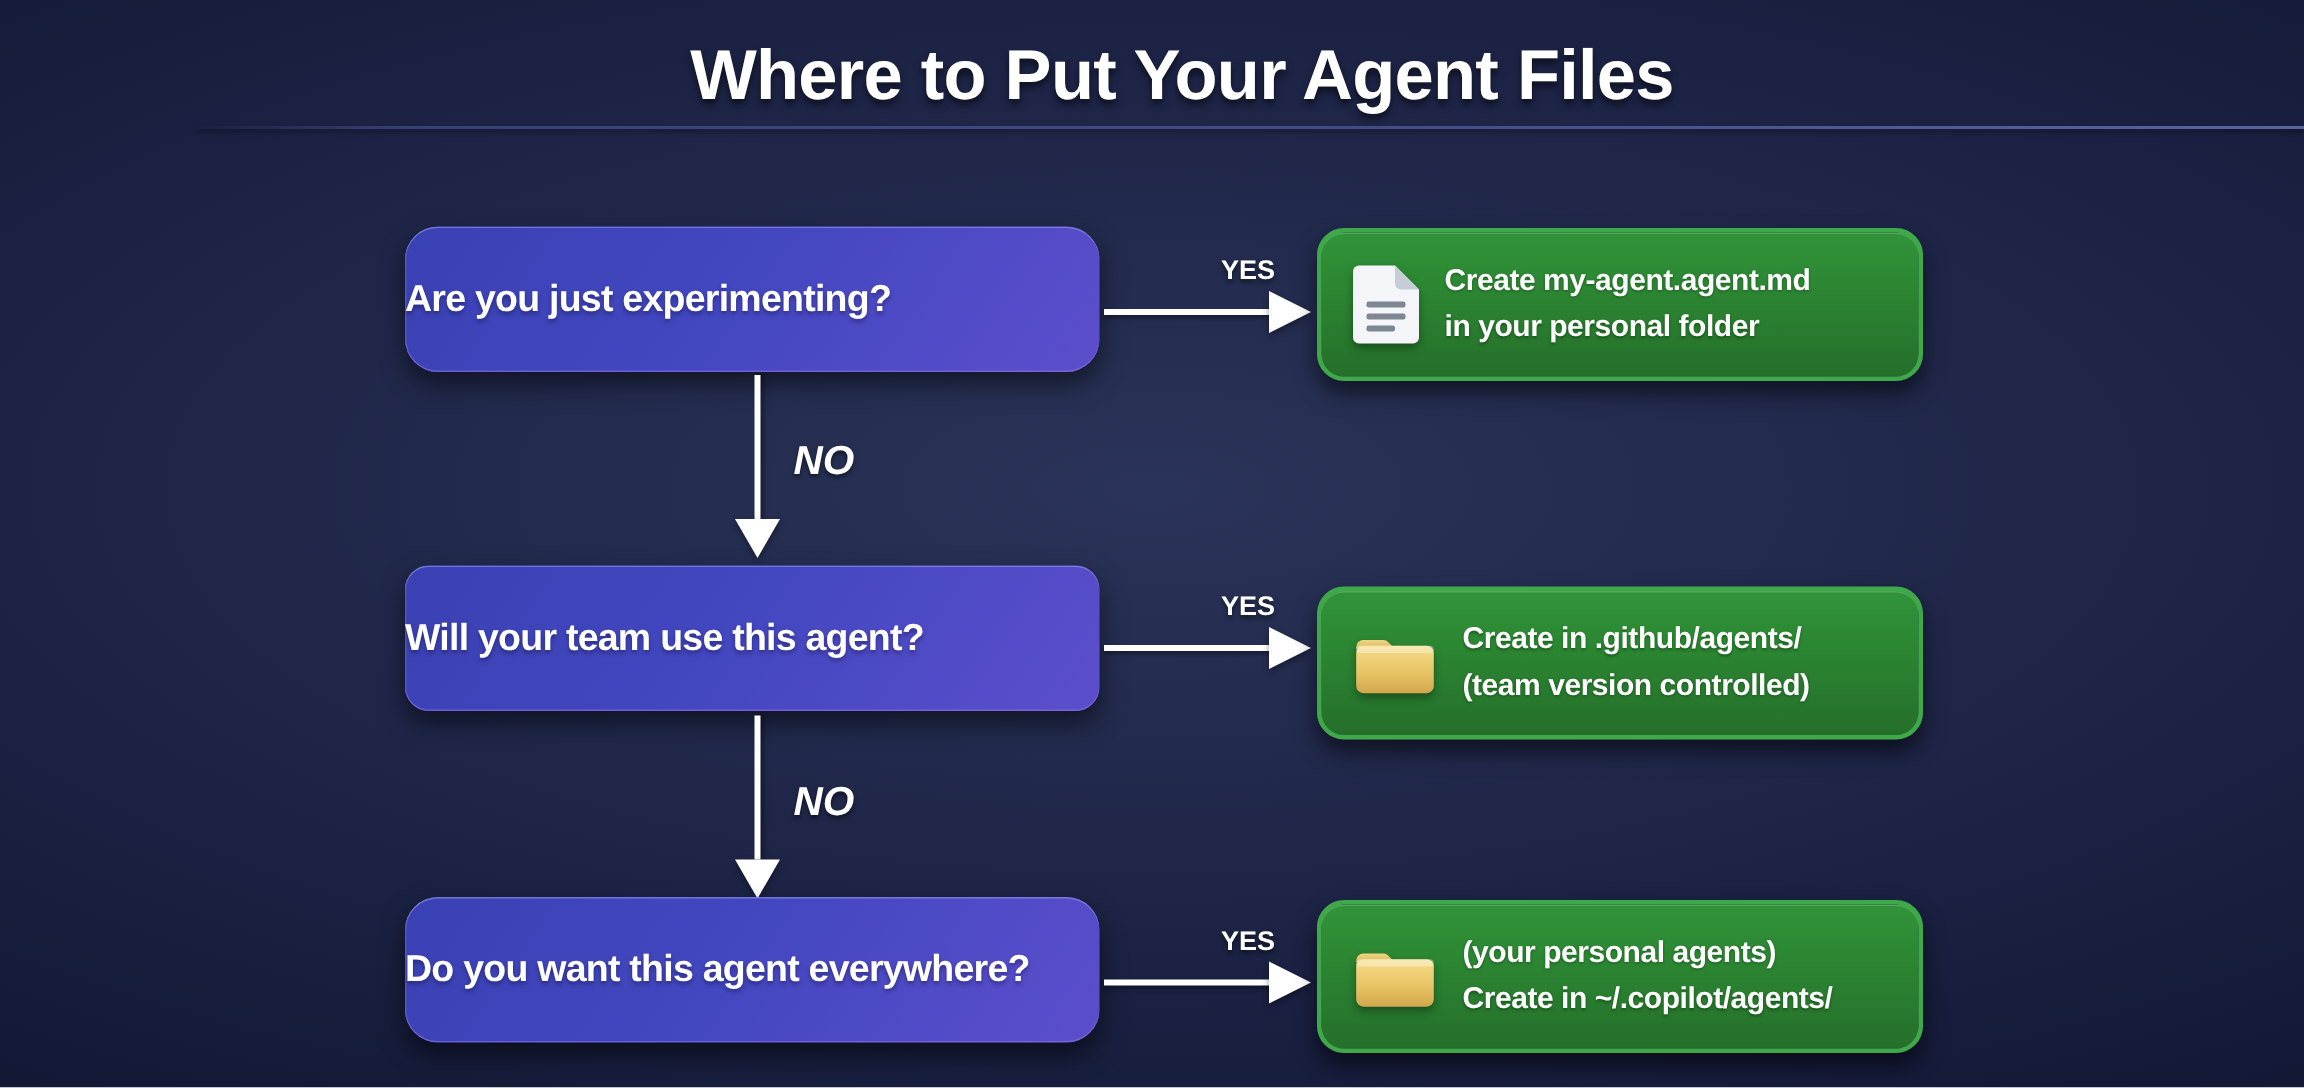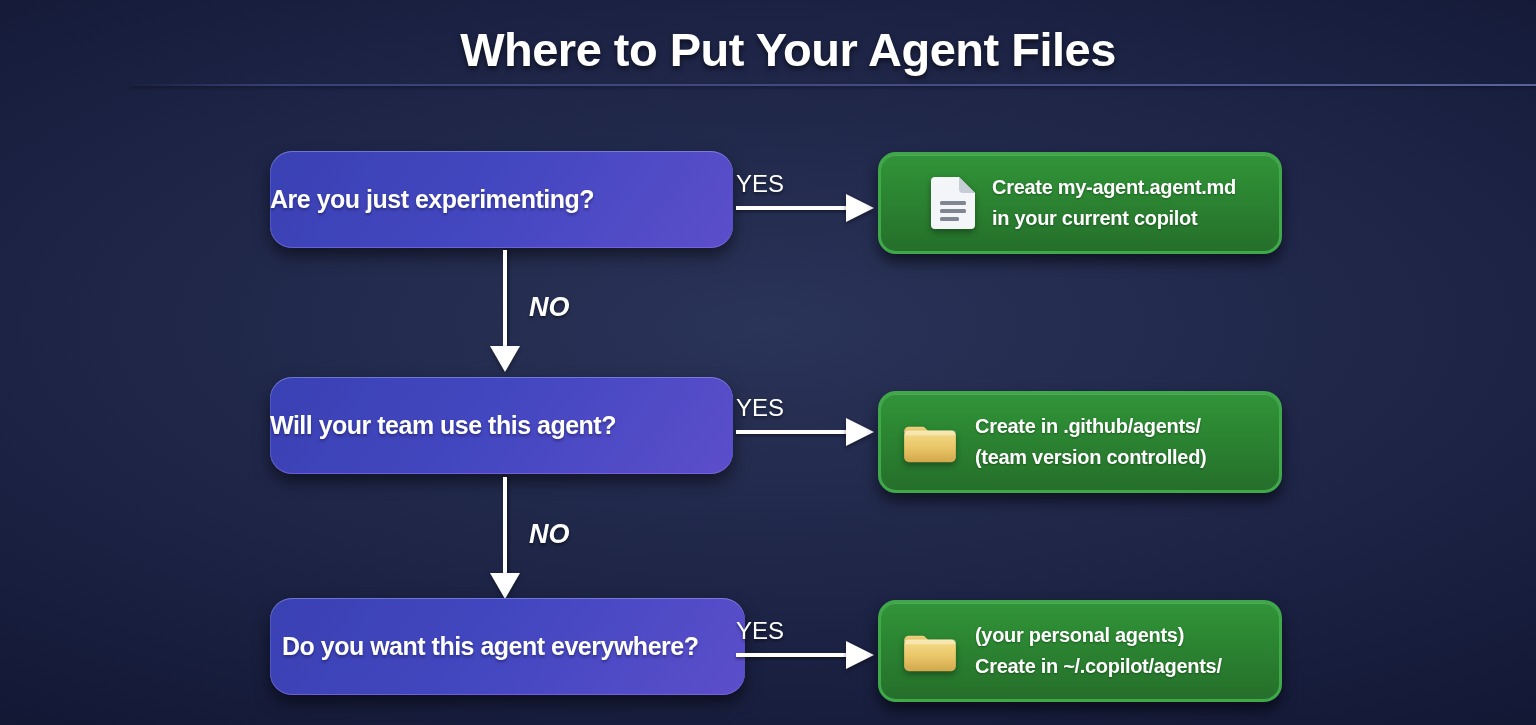--- a/index.html
+++ b/index.html
@@ -41,54 +41,54 @@
       0 8px 16px rgba(0,0,0,0.5),
       inset 0 1px 0 rgba(170,180,255,0.45),
       inset 0 -1px 0 rgba(150,115,235,0.55),
       inset 1px 0 0 rgba(140,150,240,0.25);
     display: flex; align-items: center; justify-content: flex-start;
     color: #ffffff; font-weight: bold; font-size: 25px;
     letter-spacing: -0.5px; white-space: nowrap;
     text-shadow: 0 2px 3px rgba(0,0,30,0.35);
   }
   .qbox.r1 { top: 151px; }
-  .qbox.r2 { top: 377px; }
-  .qbox.r3 { top: 598px; padding-left: 12px; }
+  .qbox.r2 { top: 377px; border-radius: 16px; }
+  .qbox.r3 { top: 598px; }
 
   
   .abox {
     position: absolute; left: 878px; width: 404px; height: 102px;
     box-sizing: border-box;
     border-radius: 18px;
     background: linear-gradient(180deg, #319439 0%, #2b8431 45%, #256f2b 100%);
     border: 3px solid #3fa94a;
     box-shadow: 0 8px 14px rgba(0,0,0,0.55), inset 0 1px 0 rgba(255,255,255,0.18);
     display: flex; align-items: center;
     padding: 0 14px 0 20px; gap: 16px;
   }
-  .abox.r1 { top: 152px; justify-content: center; }
+  .abox.r1 { top: 152px; }
   .abox.r2 { top: 380px; margin-top: 11px; }
   .abox.r3 { top: 600px; }
   .atext {
     display: flex; flex-direction: column; justify-content: center;
     color: #ffffff; font-weight: bold; font-size: 20px; line-height: 31px;
     letter-spacing: -0.3px; white-space: nowrap;
     text-shadow: 0 1px 2px rgba(0,30,0,0.4);
   }
   .icon-wrap { flex: 0 0 auto; display: flex; align-items: center;
     filter: drop-shadow(0 3px 3px rgba(0,0,0,0.35)); }
 
   
   .yes-arrow { position: absolute; left: 736px; width: 138px; height: 64px; }
   .yes-arrow.r1 { top: 170px; }
   .yes-arrow.r2 { top: 394px; }
   .yes-arrow.r3 { top: 617px; }
   .yes-label {
-    position: absolute; top: 0; left: 0; right: 24px; text-align: left;
-    color: #ffffff; font-weight: normal; font-size: 24px;
+    position: absolute; top: 0; left: 0; right: 24px; text-align: right;
+    color: #ffffff; font-weight: bold; font-size: 18px;
     text-shadow: 0 2px 3px rgba(0,0,0,0.5);
   }
   .hline {
     position: absolute; top: 36px; left: 0; right: 24px; height: 4px;
     background: #ffffff; box-shadow: 0 2px 3px rgba(0,0,0,0.4);
   }
   .hhead {
     position: absolute; top: 24px; right: 0; width: 0; height: 0;
     border-left: 28px solid #ffffff;
     border-top: 14px solid transparent;
@@ -152,21 +152,21 @@
       <svg width="46" height="54" viewBox="0 0 46 54">
         <path d="M5 1 H29 L45 17 V49 a4 4 0 0 1 -4 4 H5 a4 4 0 0 1 -4 -4 V5 a4 4 0 0 1 4 -4 Z" fill="#f3f5f8"></path>
         <path d="M29 1 L45 17 H33 a4 4 0 0 1 -4 -4 Z" fill="#c6cdd6"></path>
         <rect x="10" y="25" width="26" height="4" rx="1.5" fill="#7d8691"></rect>
         <rect x="10" y="33" width="26" height="4" rx="1.5" fill="#7d8691"></rect>
         <rect x="10" y="41" width="19" height="4" rx="1.5" fill="#7d8691"></rect>
       </svg>
     </span>
     <span class="atext">
       <span>Create my-agent.agent.md</span>
-      <span>in your current copilot</span>
+      <span>in your personal folder</span>
     </span>
   </div>
 
   <div class="no-arrow g1">
     <span class="vline"></span>
     <span class="vhead"></span>
     <span class="no-label">NO</span>
   </div>
 
   <div class="qbox r2">

